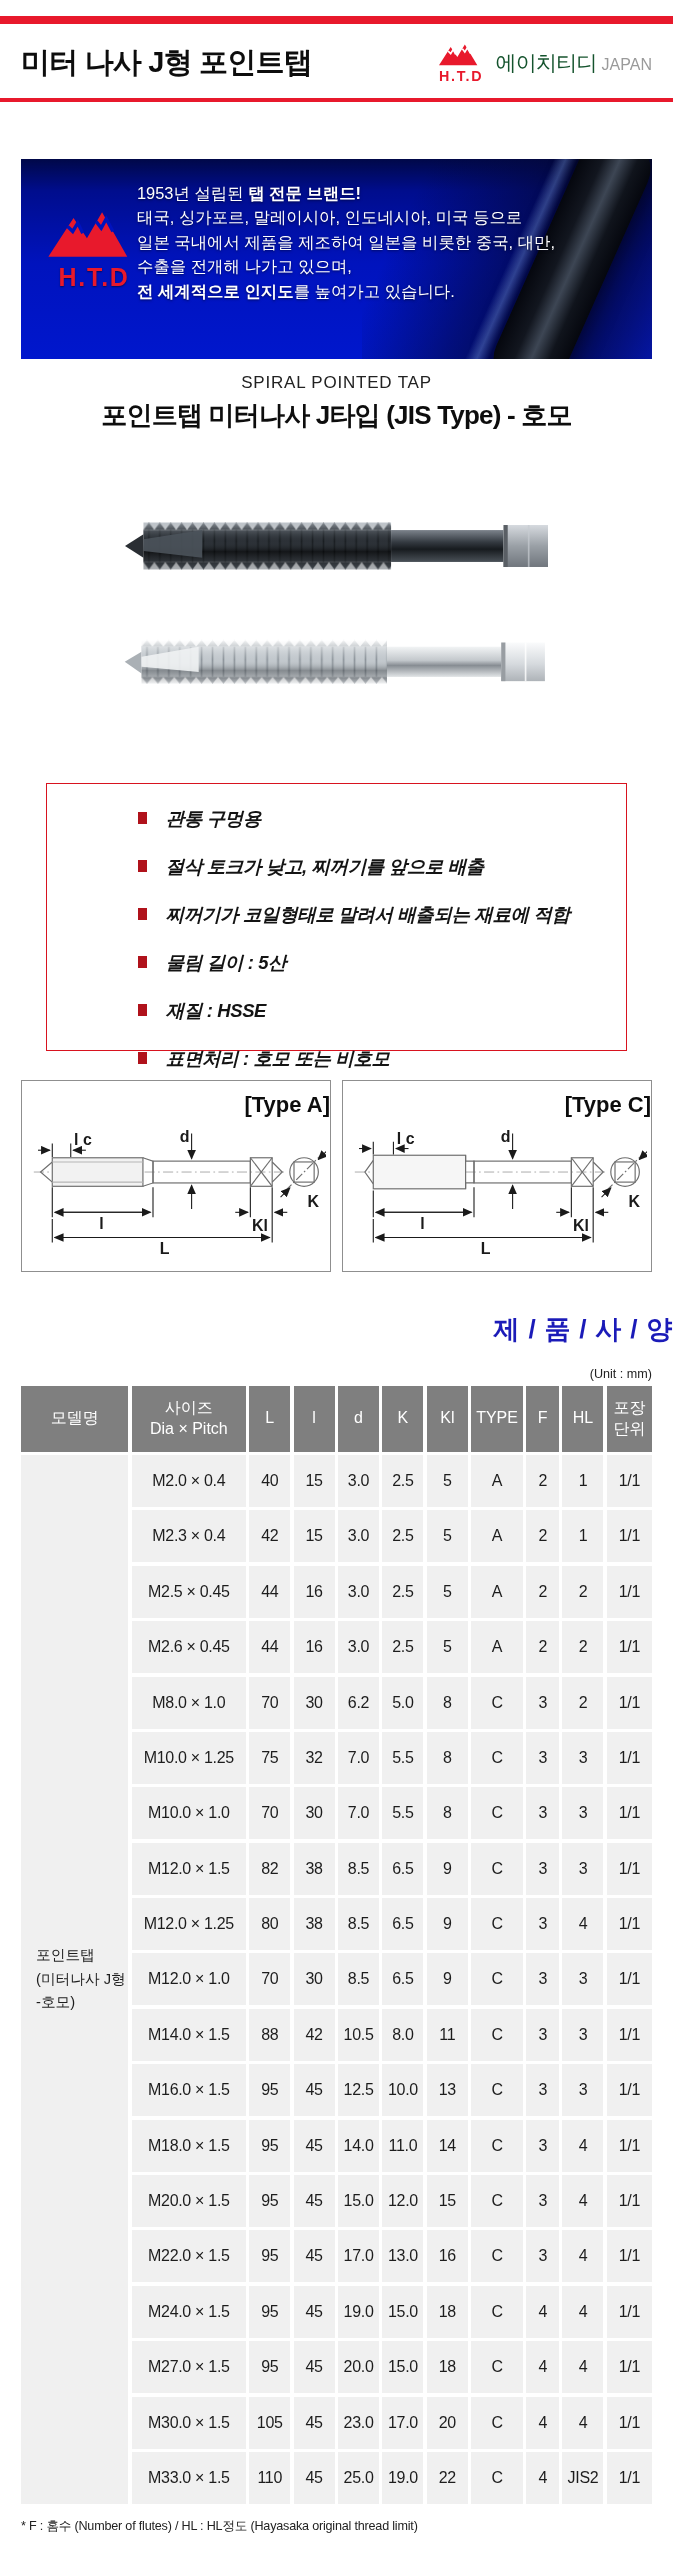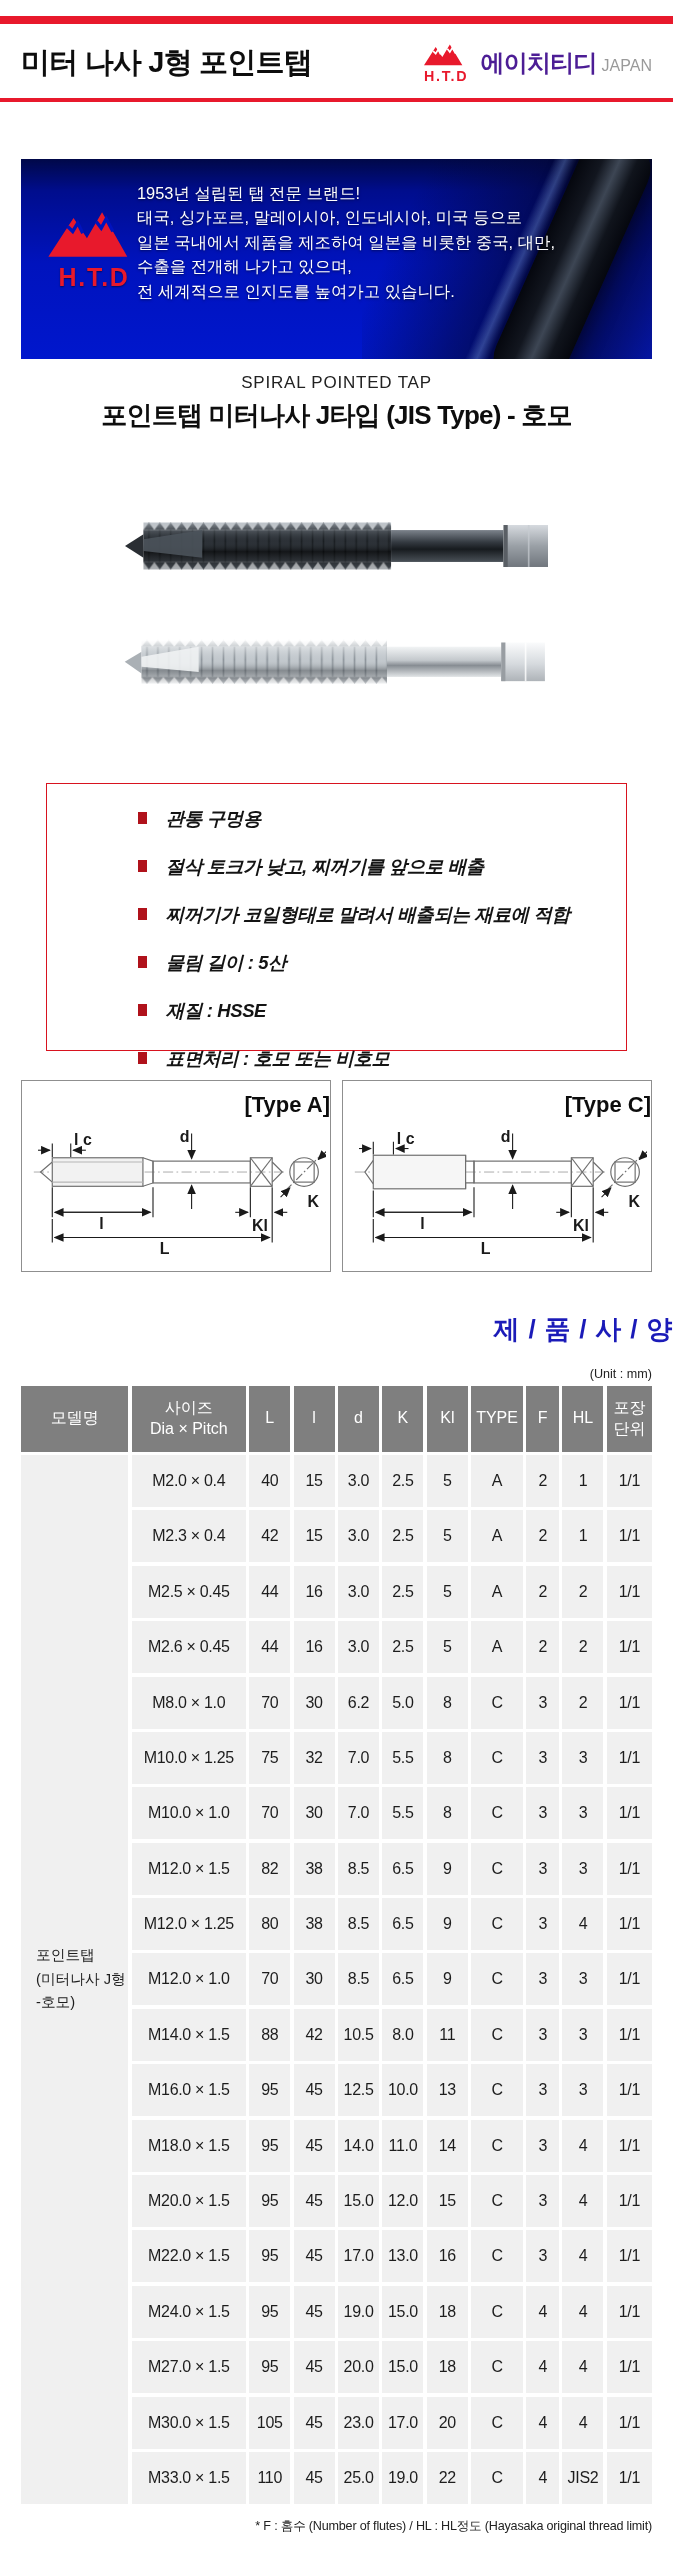--- a/index.html
+++ b/index.html
@@ -6,38 +6,38 @@
   body{font-family:"Liberation Sans","DejaVu Sans",sans-serif;color:#111;}
   .page{width:673px;height:2576px;margin:16px auto;background:#fff;position:relative;overflow:hidden;}
 
   
   .topbar{height:8.4px;background:#e8192c;}
   .header{display:flex;align-items:center;justify-content:space-between;padding:13.5px 21px 10px;height:50px;}
   .page-title{font-size:29px;font-weight:800;letter-spacing:-0.8px;color:#0d0d0d;}
   .brand{display:flex;align-items:center;gap:10px;}
   .brand-logo{display:flex;flex-direction:column;align-items:center;line-height:1;}
   .brand-htd{color:#e8192c;font-weight:800;font-size:14.3px;letter-spacing:1.7px;margin-top:1.7px;}
-  .brand-kr{font-size:24px;font-weight:700;color:#4c1d95;letter-spacing:-0.8px;}
+  .brand-kr{font-size:21px;font-weight:400;color:#14532d;letter-spacing:-0.8px;}
   .brand-en{font-size:16px;color:#9a9a9a;margin-left:5px;font-weight:400;}
   .red-line{height:4.2px;background:#e8192c;}
 
   
   .banner{margin:57px 21px 0;height:200px;position:relative;overflow:hidden;
     background:linear-gradient(180deg,#000848 0%,#000d8d 16%,#0013bd 52%,#0017cd 100%);}
   .banner-photo{position:absolute;right:0;top:0;bottom:0;width:46%;
     background:linear-gradient(115deg,rgba(0,0,0,0) 18%,rgba(4,8,60,.55) 46%,rgba(2,4,40,.85) 72%,rgba(10,20,120,.5) 100%);}
   .banner-tap{position:absolute;right:44px;top:-34px;width:72px;height:278px;transform:rotate(24deg);
     border-radius:34px;background:linear-gradient(90deg,#05070e 0%,#12161f 30%,#3d4654 52%,#10141c 75%,#05070e 100%);
     box-shadow:0 0 22px rgba(0,0,0,.55);}
   .banner-tap-glare{position:absolute;right:126px;top:-25px;width:22px;height:278px;transform:rotate(24deg);
     background:linear-gradient(90deg,rgba(120,160,255,0),rgba(140,180,255,.35),rgba(120,160,255,0));}
   .banner-logo{position:absolute;left:23.6px;top:49px;width:99px;display:flex;flex-direction:column;align-items:center;}
   .banner-htd{color:#e8192c;font-size:25px;font-weight:800;letter-spacing:1.7px;margin-top:3.4px;text-shadow:0 0.8px 1.7px rgba(0,0,0,.5);}
   .banner-text{position:absolute;left:116px;top:22px;color:#fff;font-size:16.4px;line-height:24.4px;text-shadow:0 0.8px 2.5px rgba(0,0,20,.6);}
-  .banner-text .b{font-weight:400;}
+  .banner-text .b{font-weight:700;}
 
   
   .category{margin-top:13.5px;text-align:center;font-size:17px;letter-spacing:0.8px;color:#222;font-weight:500;}
   .product-title{margin-top:5px;text-align:center;font-size:26px;font-weight:800;color:#0d0d0d;letter-spacing:-0.8px;}
 
   
   .product-images{margin-top:66px;display:flex;flex-direction:column;align-items:center;gap:30px;}
 
   
   .feature-box{margin:79px 46px 0;border:1.7px solid #d8131f;padding:22px 17px 8.4px 91px;box-sizing:border-box;height:268px;}
@@ -61,21 +61,21 @@
     grid-template-rows:66px;grid-auto-rows:52px;gap:3.4px;}
   .rpt{display:contents;}
   .t-row{display:contents;}
   .th-cell{background:#7f7f7f;color:#fff;display:flex;align-items:center;justify-content:center;
     text-align:center;font-size:16px;line-height:1.3;white-space:pre-line;font-weight:500;}
   .td-cell{background:#f0f0f0;color:#1d1d1d;display:flex;align-items:center;justify-content:center;
     font-size:16px;letter-spacing:-0.3px;}
   .model-cell{grid-column:1;grid-row:2 / span 19;background:#f0f0f0;color:#1d1d1d;
     display:flex;align-items:center;padding-left:15px;font-size:14.7px;line-height:1.6;white-space:pre-line;}
 
-  .footnote{margin:13.5px 21px 0;text-align:right;font-size:12.6px;color:#222;letter-spacing:-0.2px;}
+  .footnote{margin:13.5px 21px 0;font-size:12.6px;color:#222;letter-spacing:-0.2px;}
 </style>
 </head>
 <body>
 
 <div class="page">
 
   <div class="topbar"></div>
 
   <div class="header">
     <div class="page-title">미터 나사 J형 포인트탭</div>

